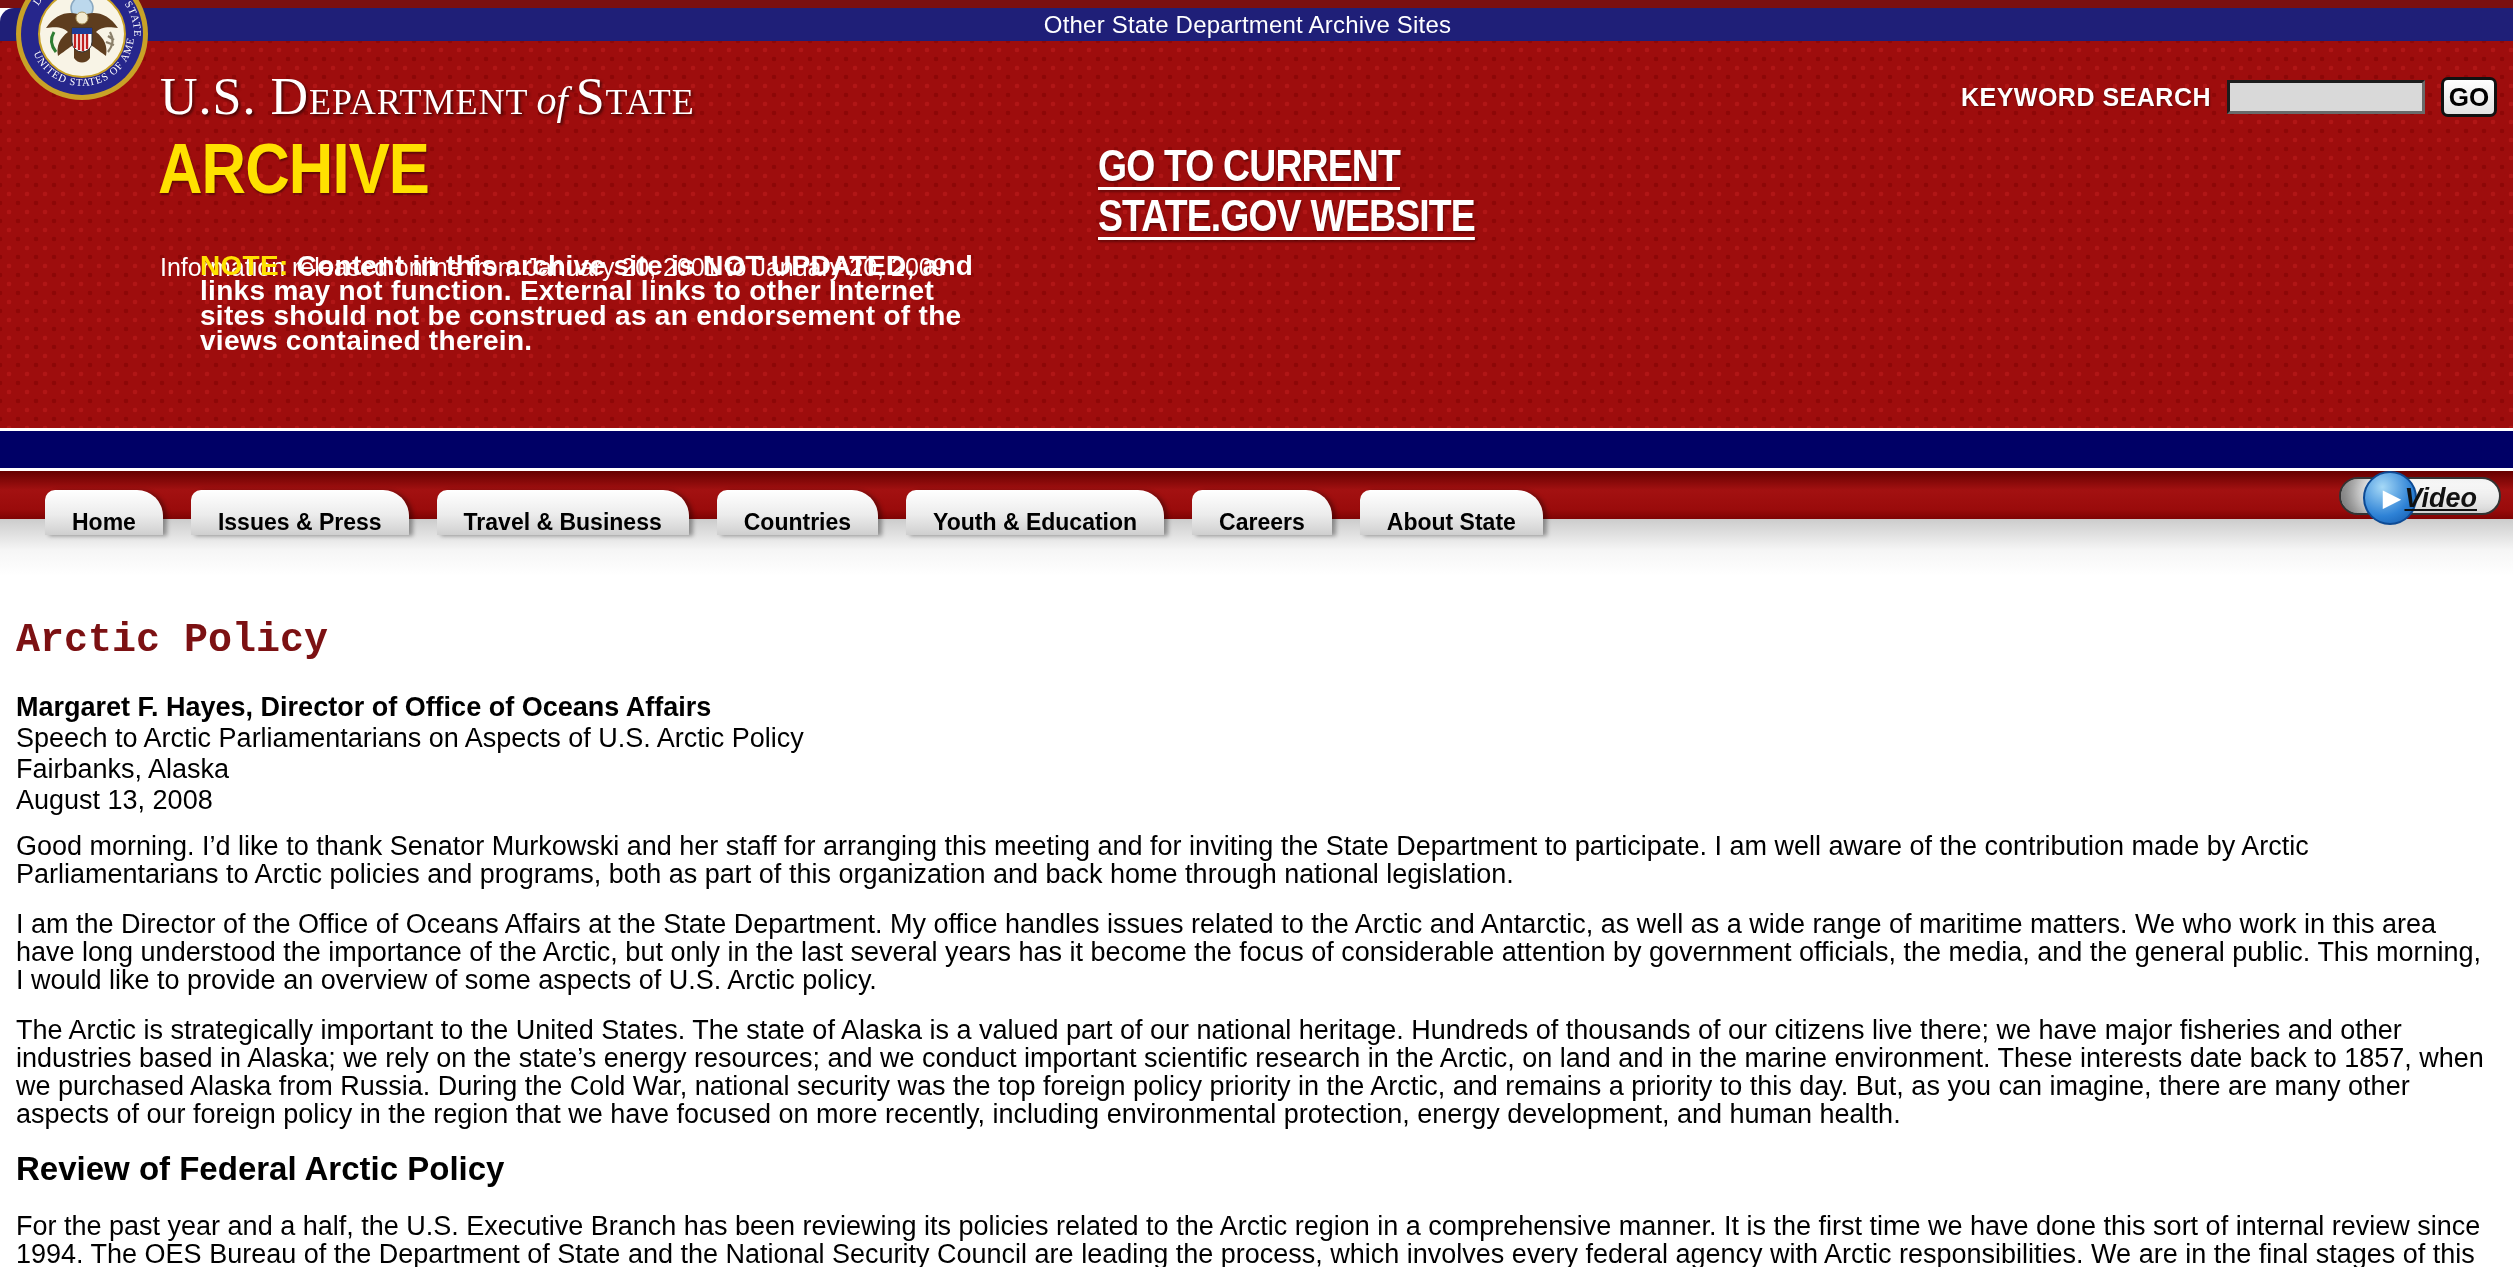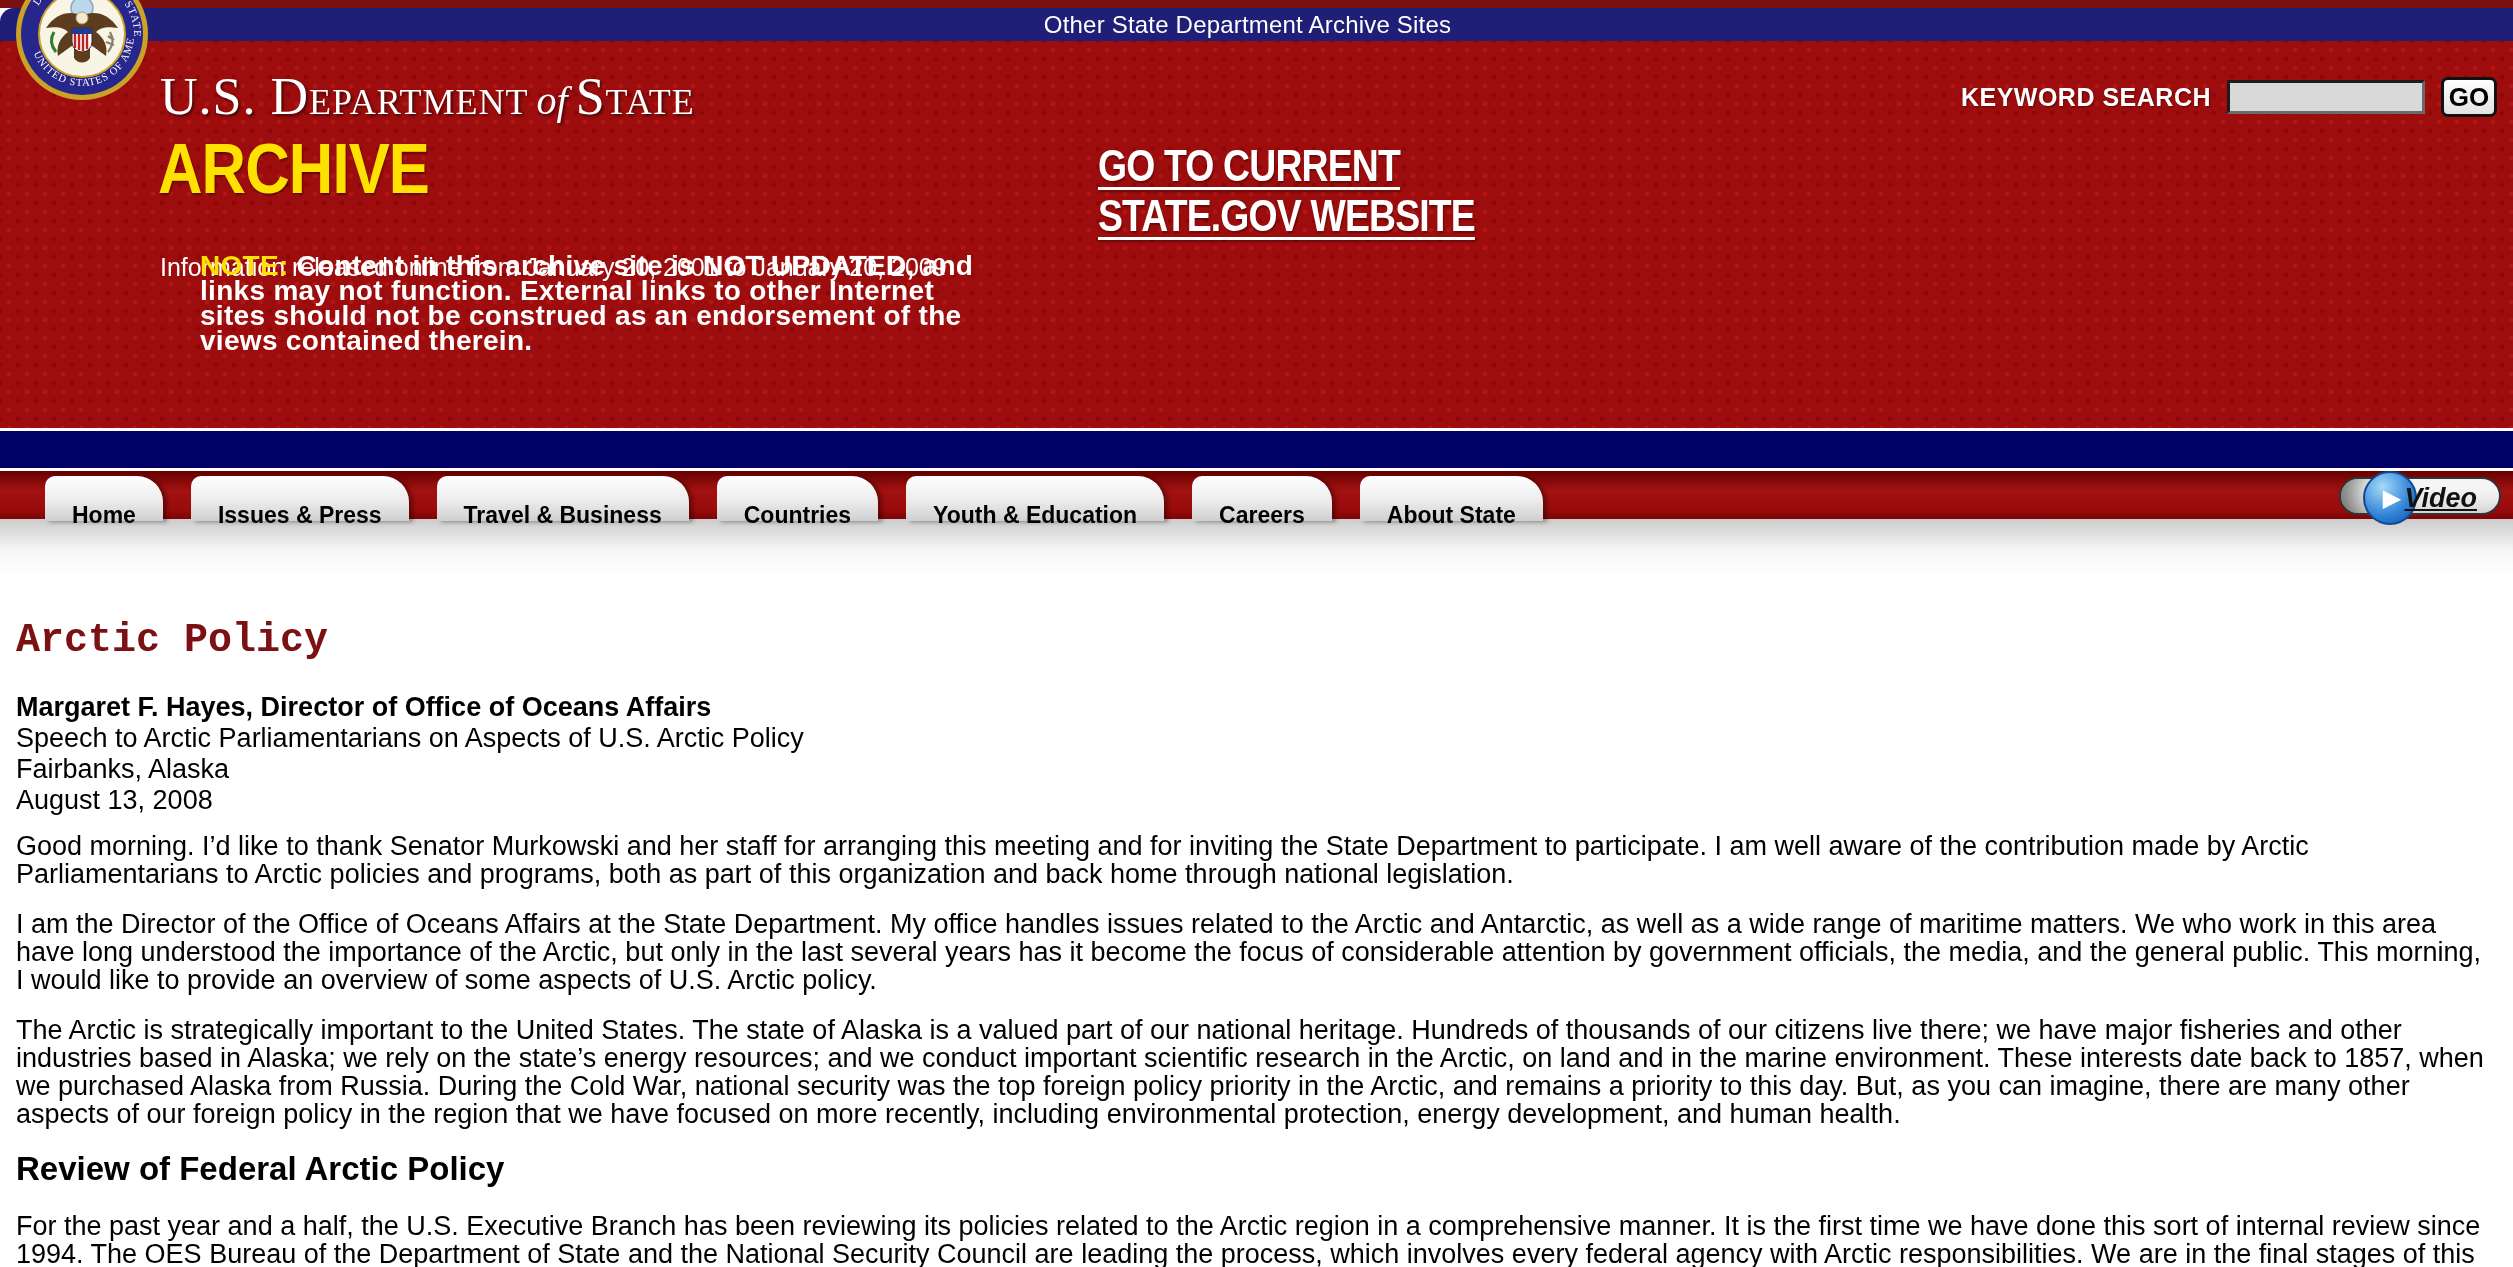--- a/index.html
+++ b/index.html
@@ -54,21 +54,21 @@
                border:3px solid #111; border-radius:7px; font-weight:700; font-size:26px;
                font-family:"Liberation Sans", sans-serif; cursor:pointer; line-height:1; }
 
   
   .midband { height:40px; background:#000066; border-bottom:3px solid #ffffff; }
 
   
   .tabbar { position:relative; height:48px; z-index:3;
             background:linear-gradient(#660000,#a31111 40%, #9a0b0b 80%, #7e0404); }
   .tabs { display:flex; align-items:flex-start; gap:28px; padding-left:45px; height:48px; }
-  .tab { margin-top:5px; height:45px; line-height:45px; padding:17px 27px;
+  .tab { margin-top:19px; height:45px; line-height:45px; padding:10px 27px;
          background:linear-gradient(180deg,#ffffff 0%,#ececec 55%,#cfcfcf 100%);
          border-radius:10px 26px 0 0; font-weight:700; font-size:23px; color:#000;
          box-shadow:4px 1px 4px rgba(0,0,0,.35); cursor:pointer; white-space:nowrap; }
   .video-btn { position:absolute; right:12px; top:6px; width:162px; height:38px;
                background:linear-gradient(#ffffff,#dcdcdc); border:2px solid #333; border-radius:20px;
                box-shadow:inset 26px 0 22px -14px rgba(0,0,0,.5); cursor:pointer; }
   .play-circle { position:absolute; left:22px; top:-8px; width:54px; height:54px; border-radius:50%;
                  background:radial-gradient(circle at 35% 28%, #a6d9f7, #2e82d6 60%, #0f54a6);
                  border:2px solid #0d4a94; display:flex; align-items:center; justify-content:center;
                  color:#ffffff; font-size:24px; padding-left:4px; }

